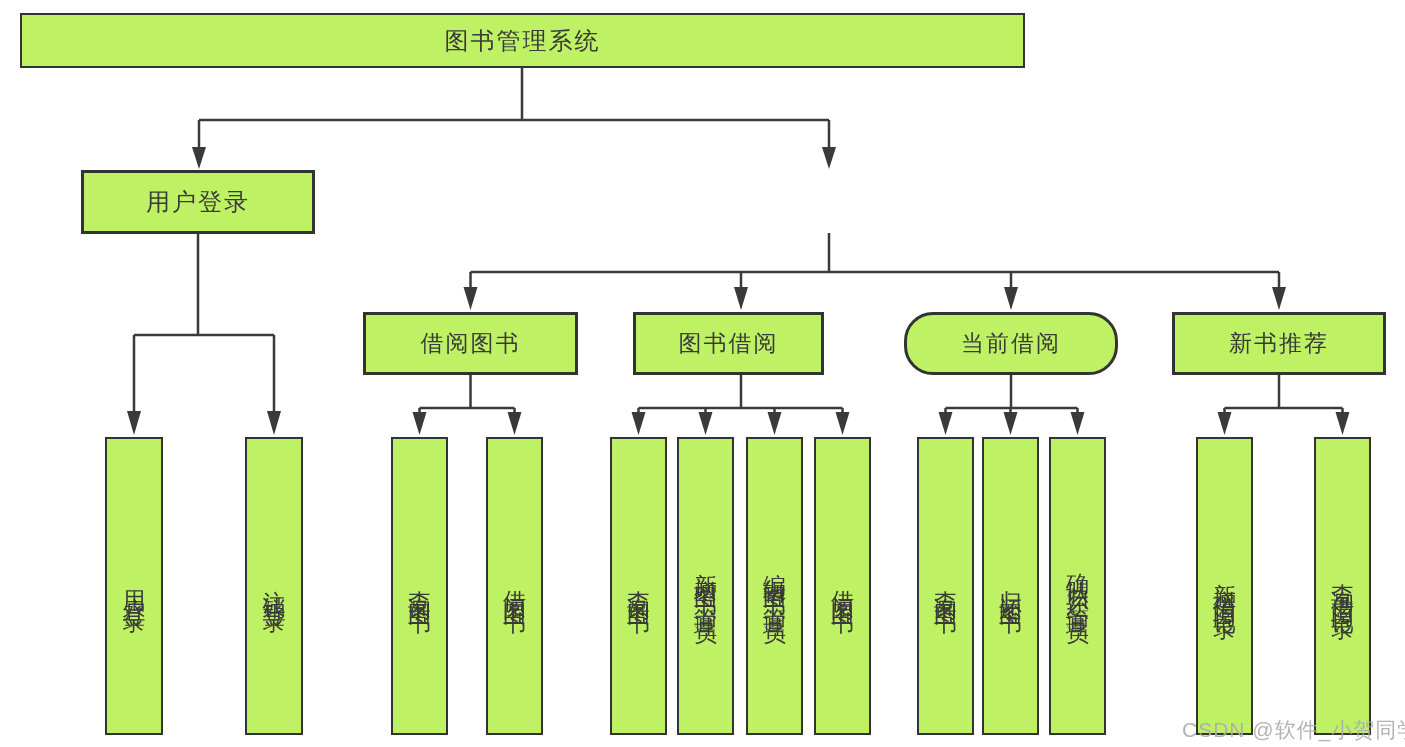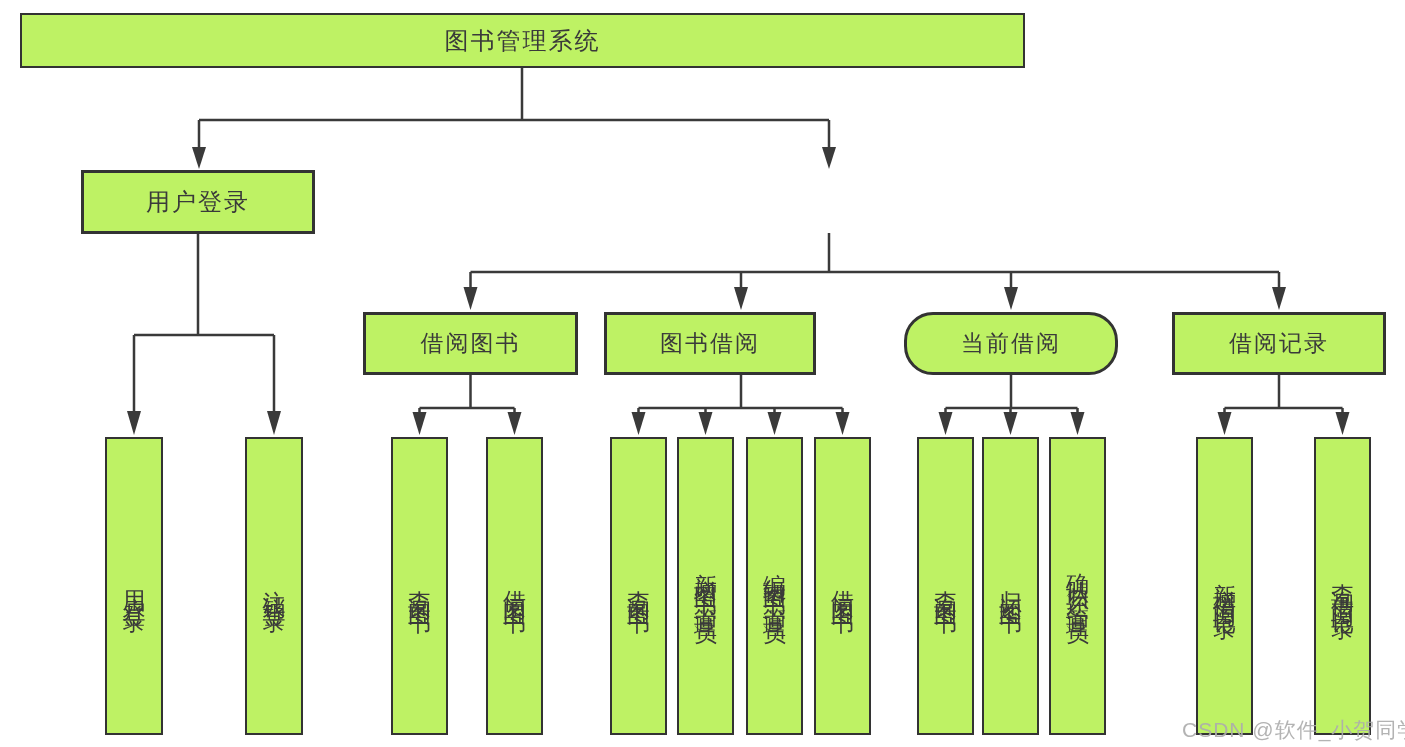--- a/index.html
+++ b/index.html
@@ -12,21 +12,21 @@
     position:absolute; background:#bef264; border:3px solid #333333;
     box-sizing:border-box; display:flex; align-items:center; justify-content:center;
     color:#3a3a3a;
   }
   .root-box   { left:20px;  top:13px;  width:1005px; height:55px; border-width:2.5px; font-size:24px; letter-spacing:2px; }
   .l1-box     { top:170px; height:64px; font-size:24px; letter-spacing:2px; }
   .l1-user    { left:81px;  width:234px; }
   .l1-book    { left:712px; width:234px; }
   .l2-box     { top:312px; height:63px; font-size:23px; letter-spacing:2px; }
   .l2-a { left:363px;  width:215px; }
-  .l2-b { left:604px;  width:212px; }
+  .l2-b { left:633px;  width:191px; }
   .l2-c { left:904px;  width:214px;border-radius:29px; }
   .l2-d { left:1172px; width:214px; }
   .leaf { top:437px; height:298px; width:57px; border-width:2.5px; }
   .leaf .vtext {
     writing-mode:vertical-rl; text-orientation:mixed;
     font-size:23px; letter-spacing:7px; line-height:1; color:#3a3a3a;
   }
   .lf-1  { left:105px; width:58px; }
   .lf-2  { left:245px; width:58px; }
   .lf-3  { left:391px; }
@@ -97,21 +97,21 @@
   <div class="box l2-box l2-a">
     <span>借阅图书</span>
   </div>
   <div class="box l2-box l2-b">
     <span>图书借阅</span>
   </div>
   <div class="box l2-box l2-c">
     <span>当前借阅</span>
   </div>
   <div class="box l2-box l2-d">
-    <span>借阅记录</span>
+    <span>新书推荐</span>
   </div>
 
   <div class="box leaf lf-1">
     <span class="vtext">用户登录</span>
   </div>
   <div class="box leaf lf-2">
     <span class="vtext">注销登录</span>
   </div>
 
   <div class="box leaf lf-3">

